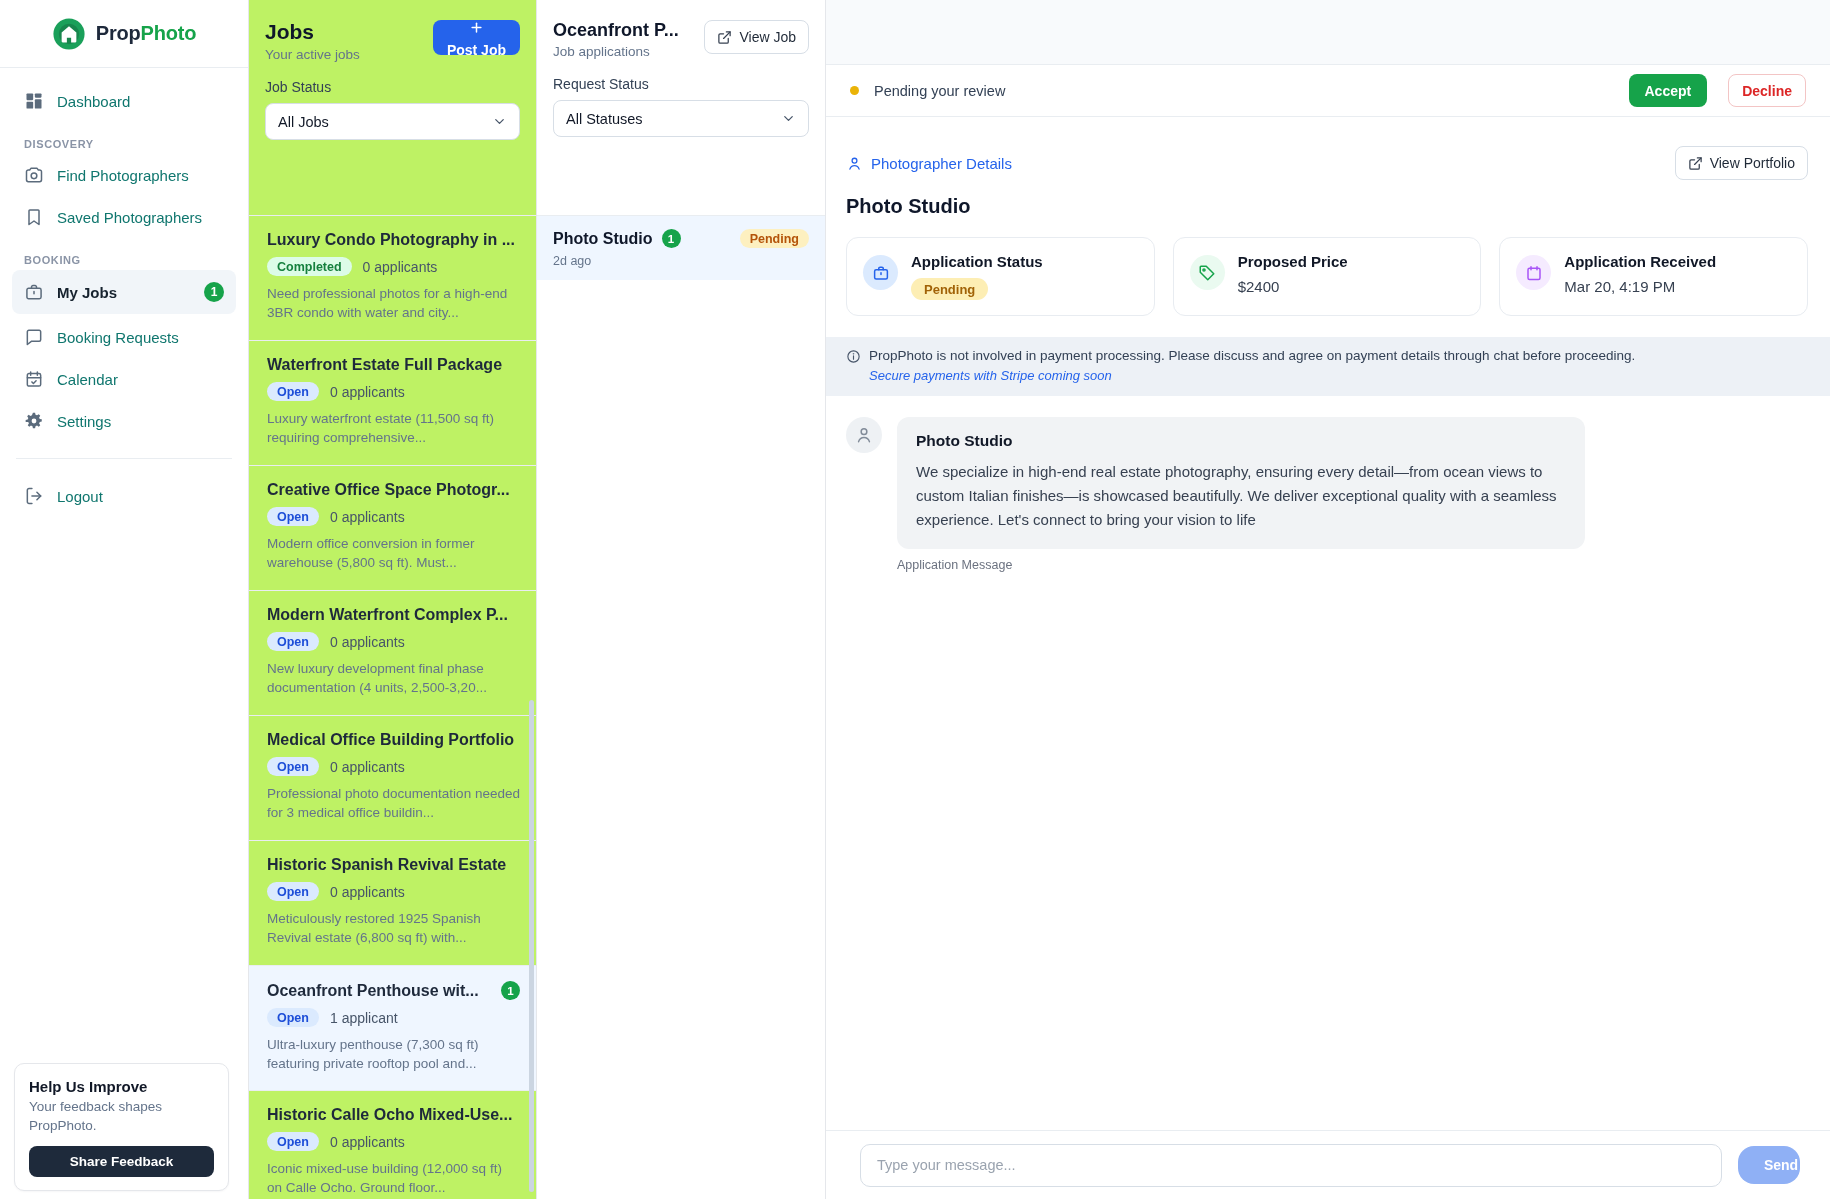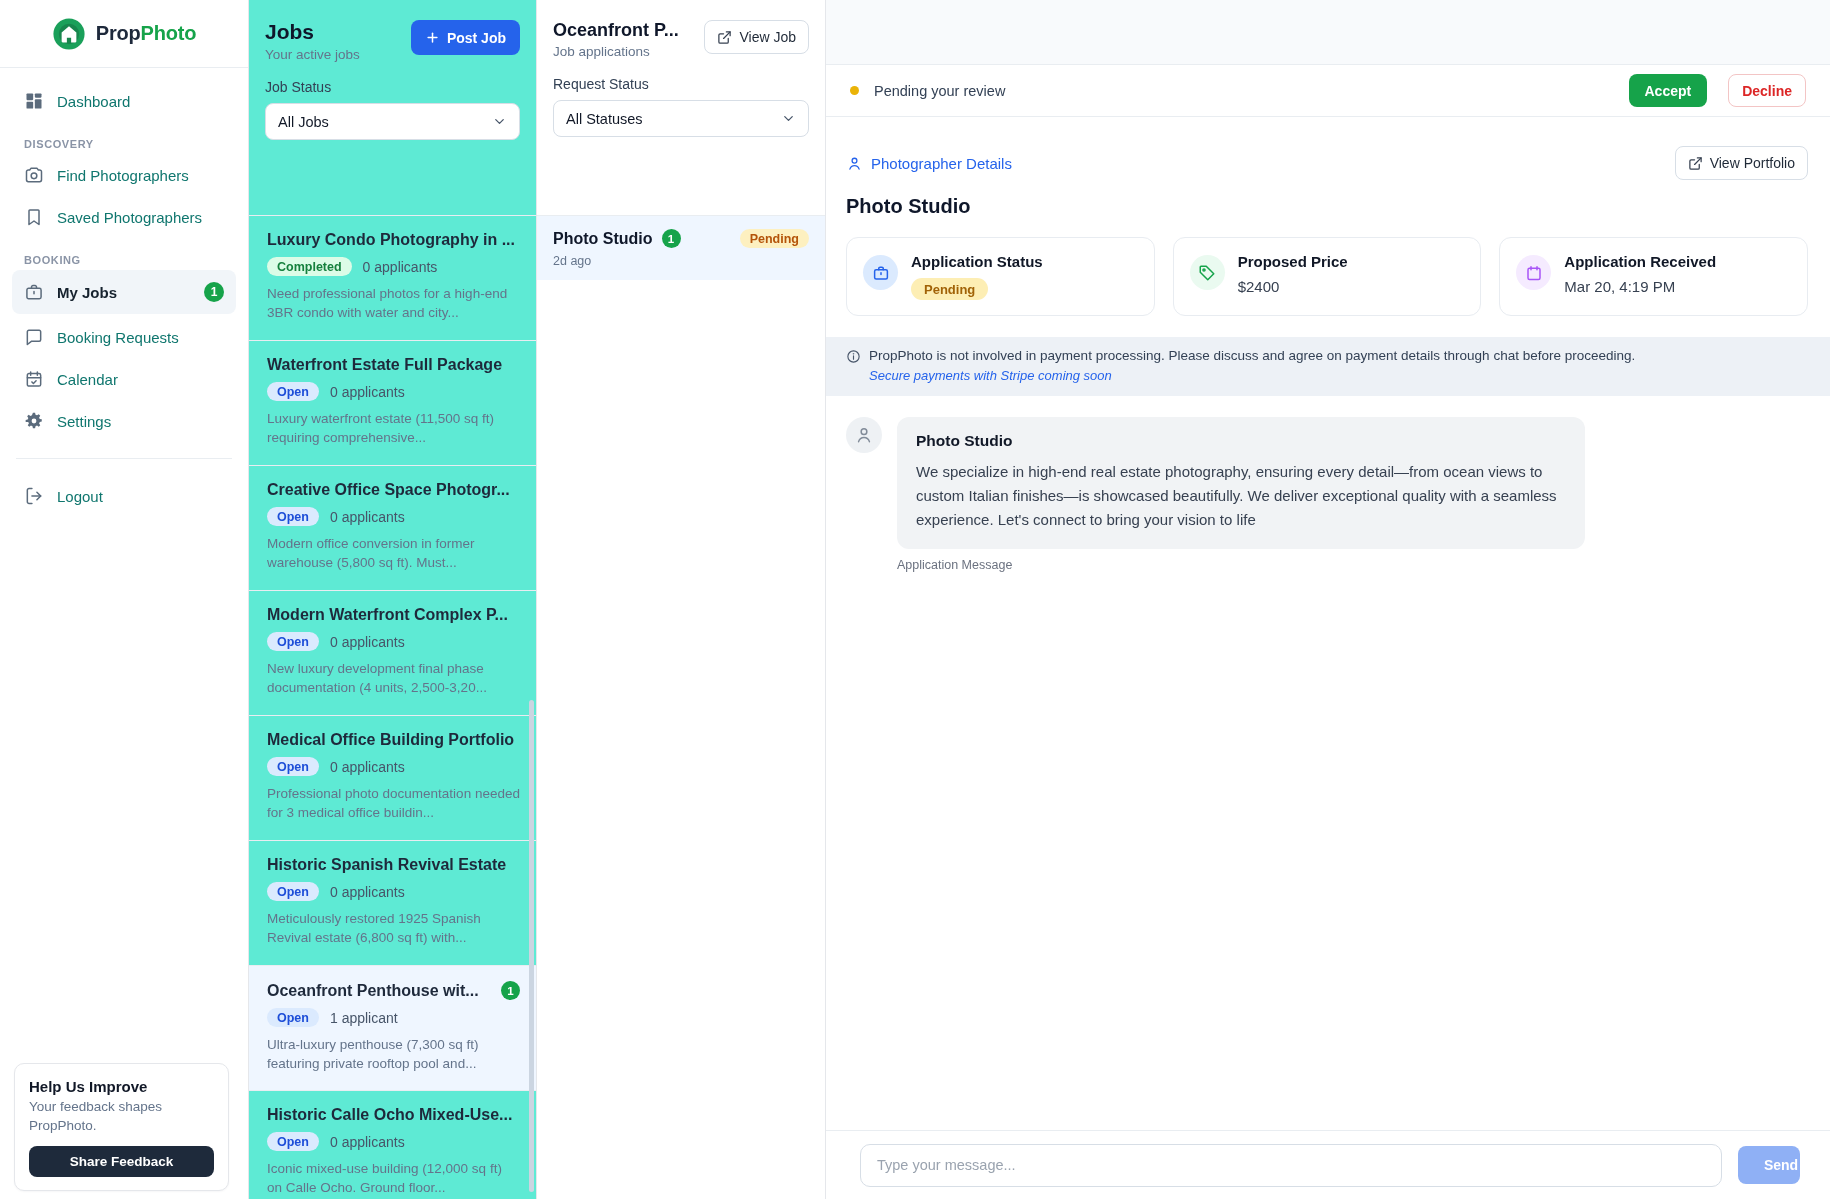--- a/index.html
+++ b/index.html
@@ -34,23 +34,23 @@
   .col-header { padding:20px 16px 0; height:216px; border-bottom:1px solid #e9edf1; }
   .col-title-row { display:flex; align-items:flex-start; justify-content:space-between; }
   .col-subtitle { font-size:13.5px; color:#64748b; margin-top:3px; }
   .filter-label { font-size:14px; font-weight:500; color:#334155; margin-top:17px; }
   .select { margin-top:8px; height:37px; border:1px solid #d7dee6; border-radius:8px; background:#fff; display:flex; align-items:center; justify-content:space-between; padding:0 12px; font-size:14.5px; color:#111827; cursor:pointer; }
   .select svg { width:15px; height:15px; color:#475569; }
   .ghost-btn { display:flex; align-items:center; gap:7px; height:34px; padding:0 12px; background:#fff; border:1px solid #d7dee6; border-radius:8px; font-size:14px; font-weight:500; color:#1f2937; cursor:pointer; font-family:inherit; }
   .ghost-btn svg { width:15px; height:15px; color:#374151; }
 
   
-  .jobs-col { position:absolute; left:249px; top:0; bottom:0; width:288px; background:#5eead4; border-right:1px solid #e5e7eb; }
+  .jobs-col { position:absolute; left:249px; top:0; bottom:0; width:288px; background:#bef264; border-right:1px solid #e5e7eb; }
   .jobs-title { font-size:21px; font-weight:700; color:#0f172a; }
-  .primary-btn { display:flex; align-items:center; gap:7px; height:35px; padding:0 14px; background:#2563eb; color:#fff; border:none; border-radius:8px; font-size:14px; font-weight:600; cursor:pointer; font-family:inherit; }
+  .primary-btn { display:flex; align-items:center; gap:7px; height:35px; padding:0 14px; background:#2563eb; color:#fff; border:none; border-radius:8px; font-size:14px; font-weight:600; cursor:pointer; font-family:inherit;flex-direction:column; }
   .primary-btn svg { width:15px; height:15px; }
   .job-row { height:125px; border-bottom:1px solid #e9edf1; padding:15px 16px 0 18px; cursor:pointer; }
   .job-row.selected { background:#eff6ff; }
   .job-title-row { display:flex; align-items:center; }
   .job-title { font-size:16px; font-weight:600; color:#1e293b; white-space:nowrap; overflow:hidden; }
   .job-meta { display:flex; align-items:center; gap:11px; margin-top:8px; }
   .pill { font-size:12.5px; font-weight:600; padding:2.5px 10px; border-radius:999px; }
   .pill-open { background:#dbeafe; color:#1d4ed8; }
   .pill-completed { background:#dcfce7; color:#15803d; }
   .applicants { font-size:14px; color:#475569; }
@@ -99,21 +99,21 @@
   .chat-row { margin-top:21px; display:flex; gap:15px; }
   .avatar { width:36px; height:36px; border-radius:50%; background:#eef1f4; color:#828c99; display:flex; align-items:center; justify-content:center; flex:0 0 auto; }
   .avatar svg { width:20px; height:20px; }
   .bubble { width:688px; background:#f1f3f5; border-radius:12px; padding:15px 19px 17px; }
   .bubble-sender { font-size:15.5px; font-weight:700; color:#111827; }
   .bubble-text { margin-top:10px; font-size:15px; line-height:24px; color:#374151; max-width:645px; }
   .msg-caption { margin:9px 0 0 51px; font-size:12.5px; color:#6b7280; }
   .composer { position:absolute; left:0; right:0; bottom:0; height:69px; background:#fff; border-top:1px solid #e9edf1; display:flex; align-items:center; padding:0 30px 0 34px; gap:16px; }
   .composer input { flex:1; height:43px; border:1px solid #d7dee6; border-radius:10px; padding:0 16px; font-size:14.5px; font-family:inherit; color:#111827; outline:none; background:#fff; }
   .composer input::placeholder { color:#9aa3af; }
-  .send-btn { width:62px; height:38px; background:#8fb0f5; color:#fff; border:none; border-radius:8px; font-size:14px; font-weight:600; cursor:pointer; font-family:inherit;padding-left:24px; }
+  .send-btn { width:62px; height:38px; background:#8fb0f5; color:#fff; border:none; border-radius:16px; font-size:14px; font-weight:600; cursor:pointer; font-family:inherit;padding-left:24px; }
 </style>
 </head>
 <body>
 
 <aside class="sidebar">
   <div class="logo-row">
     <span>
       <svg class="logo-mark" viewBox="0 0 24 24">
           <circle cx="12" cy="12" r="11" fill="#1aa05a"></circle>
           <circle cx="12" cy="12" r="7.2" fill="#17864d"></circle>

